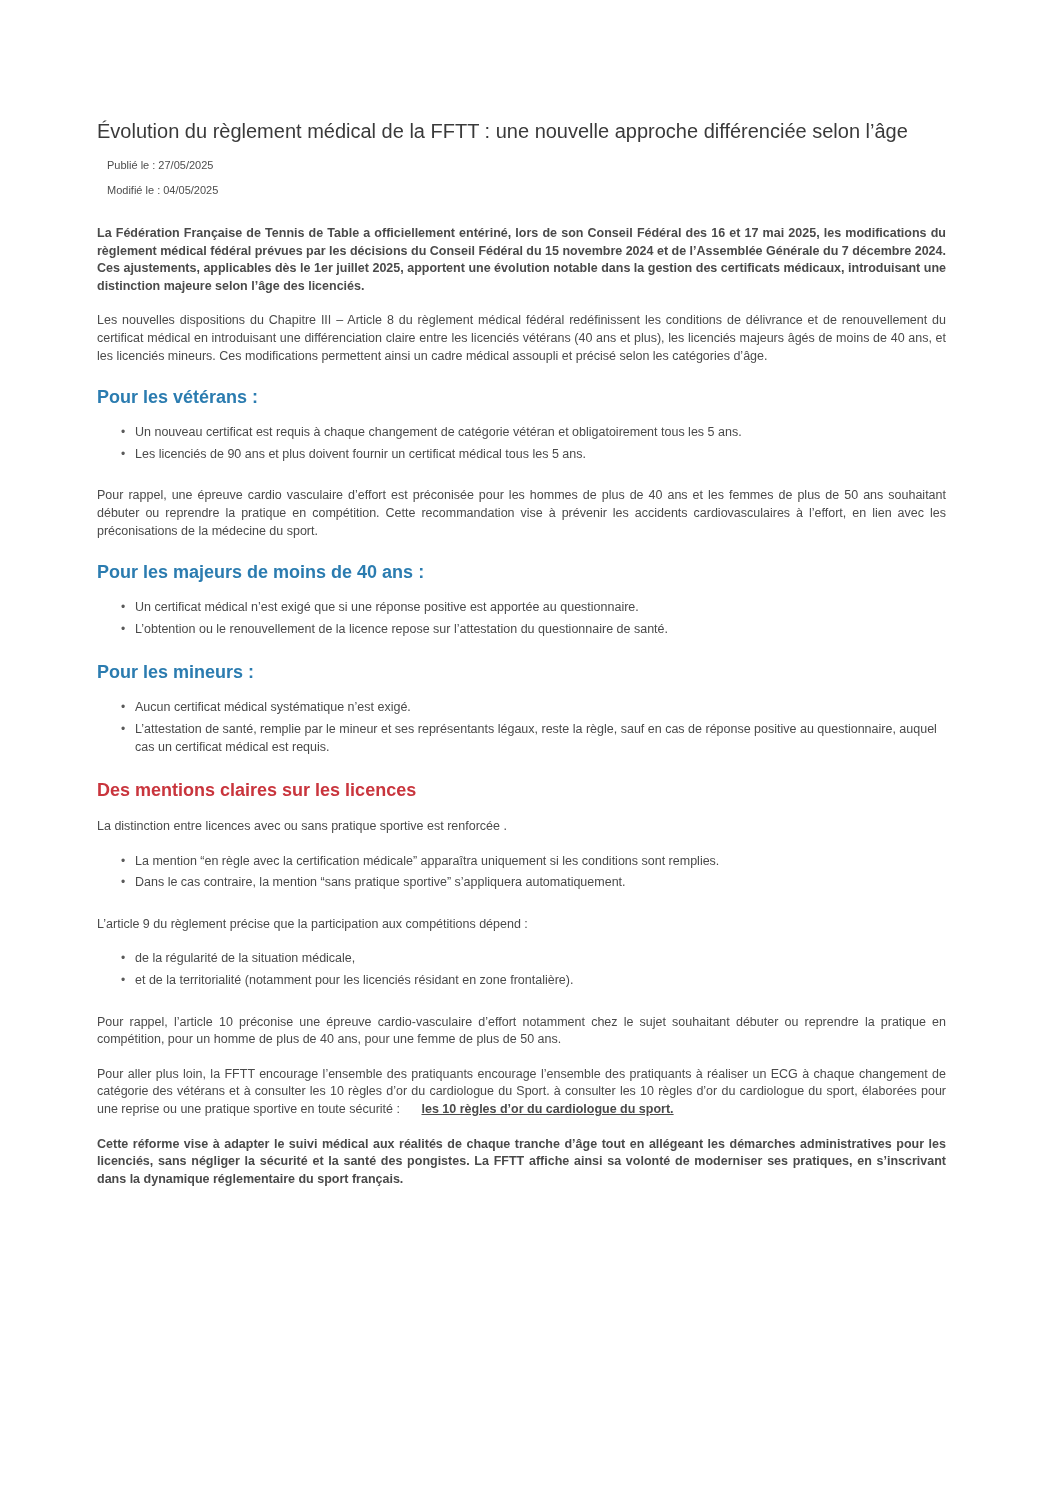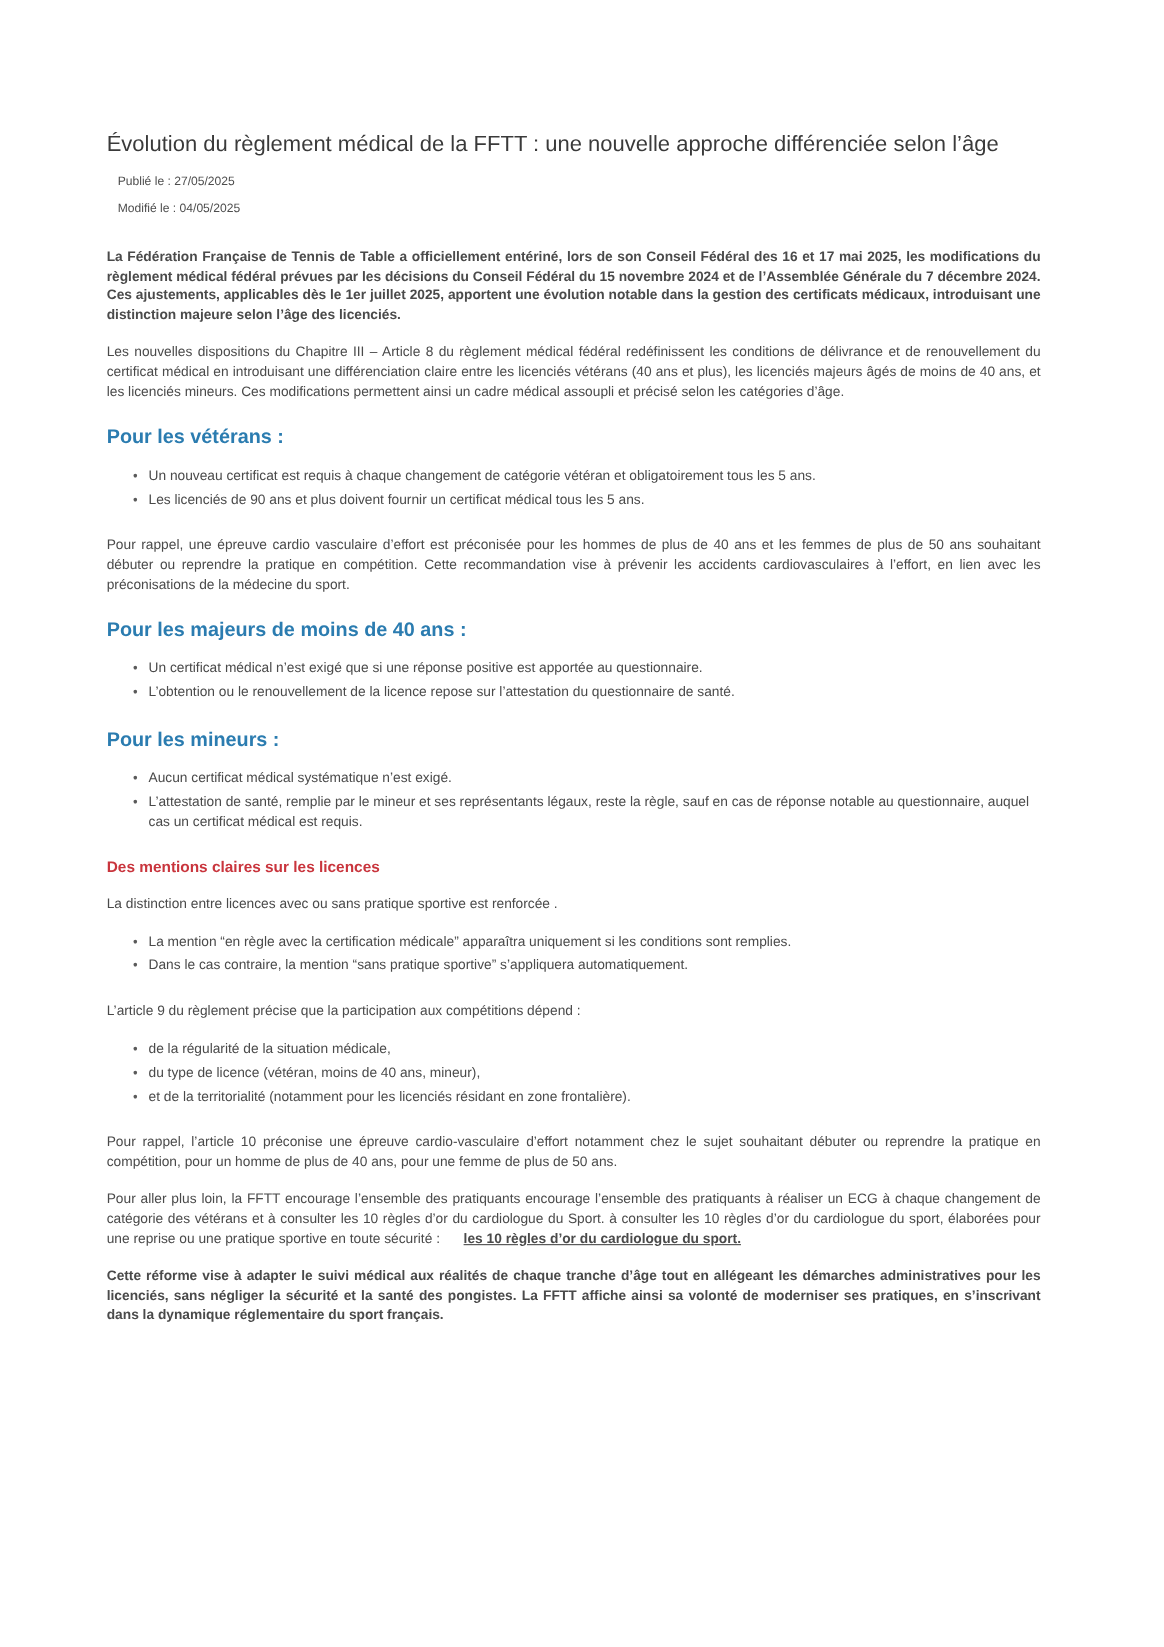--- a/index.html
+++ b/index.html
@@ -44,21 +44,21 @@
   }
   p.bold { font-weight: 700; }
   h3.sub-blue {
     color: var(--heading-blue);
     font-size: 18px;
     font-weight: 700;
     margin: 22px 0 14px 0;
   }
   h2.sub-red {
     color: var(--heading-red);
-    font-size: 14px;
+    font-size: 18px;
     font-weight: 700;
     margin: 20px 0 12px 0;
   }
   ul.bullets {
     list-style: none;
     margin: 16px 0 24px 0;
     padding: 0 0 0 24px;
   }
   ul.bullets li {
     position: relative;
@@ -107,34 +107,33 @@
 
   <h3 class="sub-blue">Pour les majeurs de moins de 40 ans :</h3>
   <ul class="bullets">
     <li>Un certificat médical n’est exigé que si une réponse positive est apportée au questionnaire.</li>
     <li>L’obtention ou le renouvellement de la licence repose sur l’attestation du questionnaire de santé.</li>
   </ul>
 
   <h3 class="sub-blue">Pour les mineurs :</h3>
   <ul class="bullets">
     <li>Aucun certificat médical systématique n’est exigé.</li>
-    <li>L’attestation de santé, remplie par le mineur et ses représentants légaux, reste la règle, sauf en cas de réponse notable au questionnaire, auquel cas un certificat médical est requis.</li>
+    <li>L’attestation de santé, remplie par le mineur et ses représentants légaux, reste la règle, sauf en cas de réponse positive au questionnaire, auquel cas un certificat médical est requis.</li>
   </ul>
 
   <h2 class="sub-red">Des mentions claires sur les licences</h2>
   <p class="body-p">La distinction entre licences avec ou sans pratique sportive est renforcée .</p>
   <ul class="bullets">
     <li>La mention “en règle avec la certification médicale” apparaîtra uniquement si les conditions sont remplies.</li>
     <li>Dans le cas contraire, la mention “sans pratique sportive” s’appliquera automatiquement.</li>
   </ul>
 
   <p class="body-p">L’article 9 du règlement précise que la participation aux compétitions dépend :</p>
   <ul class="bullets">
     <li>de la régularité de la situation médicale,</li>
-    <li>du type de licence (vétéran, moins de 40 ans, mineur),</li>
     <li>et de la territorialité (notamment pour les licenciés résidant en zone frontalière).</li>
   </ul>
 
   <p class="body-p">Pour rappel, l’article 10 préconise une épreuve cardio-vasculaire d’effort notamment chez le sujet souhaitant débuter ou reprendre la pratique en compétition, pour un homme de plus de 40 ans, pour une femme de plus de 50 ans.</p>
 
   <p class="body-p"><span>Pour aller plus loin, la FFTT encourage l’ensemble des pratiquants encourage l’ensemble des pratiquants à réaliser un ECG à chaque changement de catégorie des vétérans et à consulter les 10 règles d’or du cardiologue du Sport.  à consulter les 10 règles d’or du cardiologue du sport, élaborées pour une reprise ou une pratique sportive en toute sécurité : </span><a class="inline-link">les 10 règles d’or du cardiologue du sport.</a></p>
 
   <p class="body-p bold">Cette réforme vise à adapter le suivi médical aux réalités de chaque tranche d’âge tout en allégeant les démarches administratives pour les licenciés, sans négliger la sécurité et la santé des pongistes. La FFTT affiche ainsi sa volonté de moderniser ses pratiques, en s’inscrivant dans la dynamique réglementaire du sport français.</p>
 
 </div>

